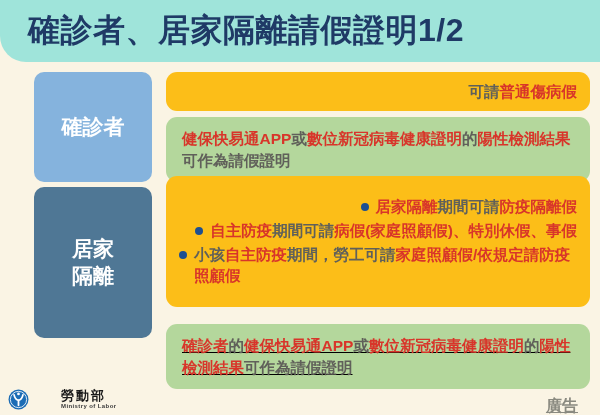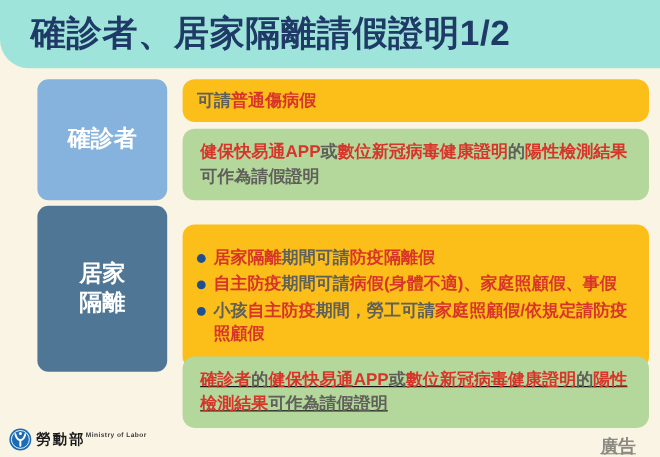--- a/index.html
+++ b/index.html
@@ -75,27 +75,28 @@
   .content-card {
     position: absolute;
     left: 166px;
     width: 424px;
     border-radius: 11px;
     box-sizing: border-box;
     padding: 8px 13px;
     display: flex;
     flex-direction: column;
     justify-content: center;
+    align-items: flex-end;
   }
   .card-yellow { background: #fcbe18; }
   .card-green  { background: #b4d79c; padding-left: 16px; }
 
   .c1 { top: 72px;  height: 39px; }
   .c2 { top: 117px; height: 65px; }
-  .c3 { top: 204px; height: 131px; }
+  .c3 { top: 176px; height: 131px; }
   .c4 { top: 324px; height: 65px; text-decoration: underline; }
 
   .line {
     font-size: 15.5px;
     font-weight: bold;
     line-height: 1.42;
     color: #5a5a52;
   }
   .red { color: #d8352a; }
   .gray { color: #60605a; }
@@ -132,21 +133,23 @@
     align-items: center;
   }
   .logo-mark {
     width: 21px;
     height: 21px;
     flex: 0 0 auto;
     margin-right: 4px;
   }
   .logo-text {
     display: flex;
+    flex-direction: column;
     justify-content: center;
+    margin-left: 28px;
   }
   .logo-cn {
     font-size: 13px;
     font-weight: bold;
     color: #1a1a1a;
     letter-spacing: 2px;
     line-height: 1.05;
   }
   .logo-en {
     font-size: 6px;
@@ -199,21 +202,21 @@
 
   <div class="content-card card-yellow c3">
 
     <div class="bullet-row">
       <span class="bullet-dot"></span>
       <span class="bullet-text"><span class="red">居家隔離</span><span class="gray">期間可請</span><span class="red">防疫隔離假</span></span>
     </div>
 
     <div class="bullet-row">
       <span class="bullet-dot"></span>
-      <span class="bullet-text"><span class="red">自主防疫</span><span class="gray">期間可請</span><span class="red">病假(身體不適)、家庭照顧假、事假</span></span>
+      <span class="bullet-text"><span class="red">自主防疫</span><span class="gray">期間可請</span><span class="red">病假(家庭照顧假)、特別休假、事假</span></span>
     </div>
 
     <div class="bullet-row">
       <span class="bullet-dot"></span>
       <span class="bullet-text"><span class="gray">小孩</span><span class="red">自主防疫</span><span class="gray">期間，勞工可請</span><span class="red">家庭照顧假/依規定請防疫照顧假</span></span>
     </div>
   </div>
 
   <div class="content-card card-green c4">
     <div class="line">

